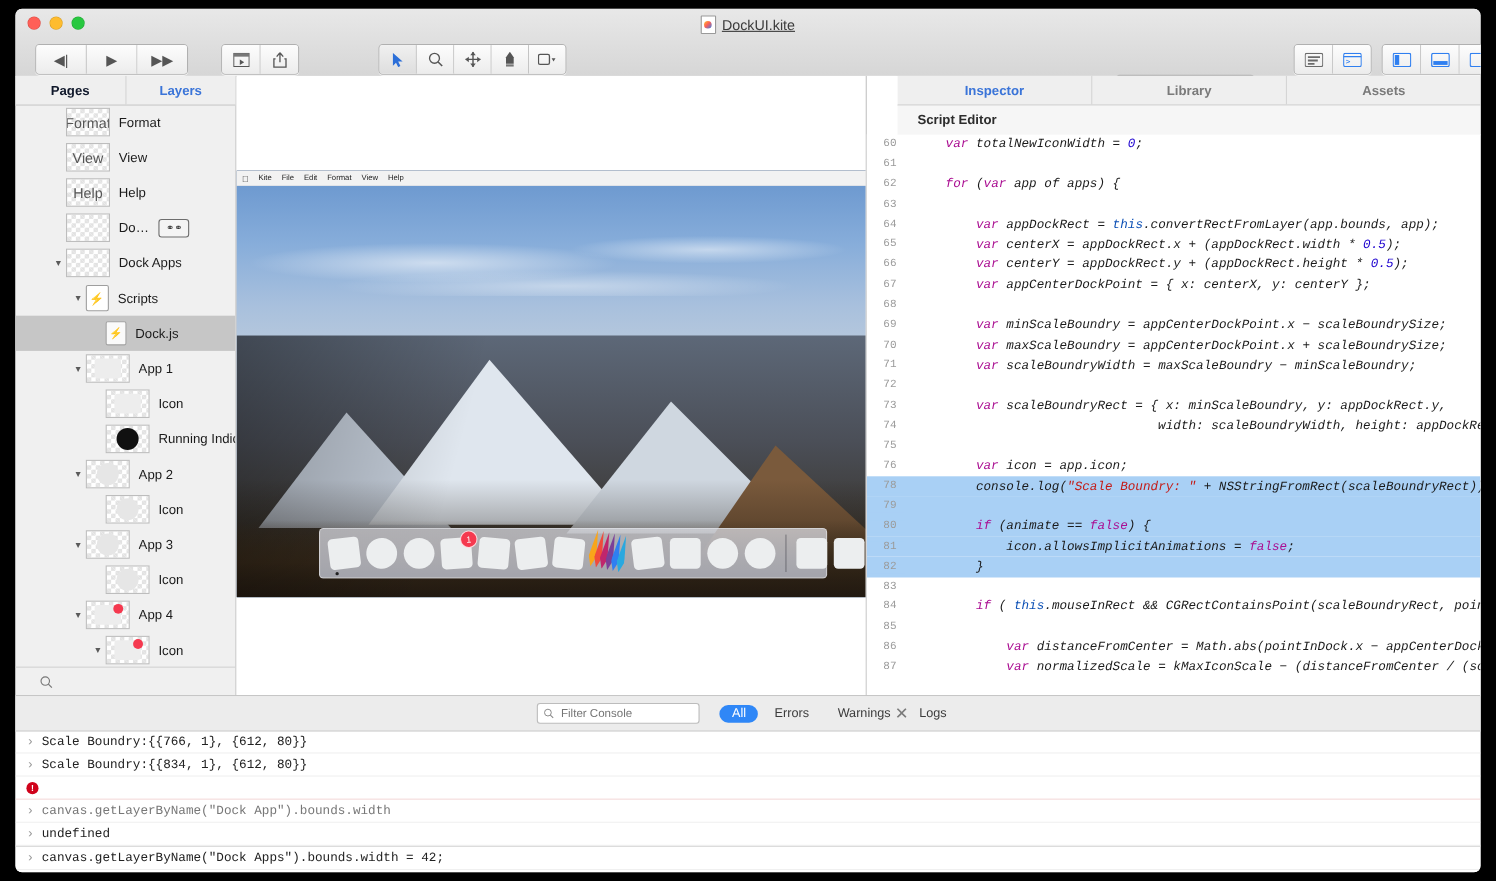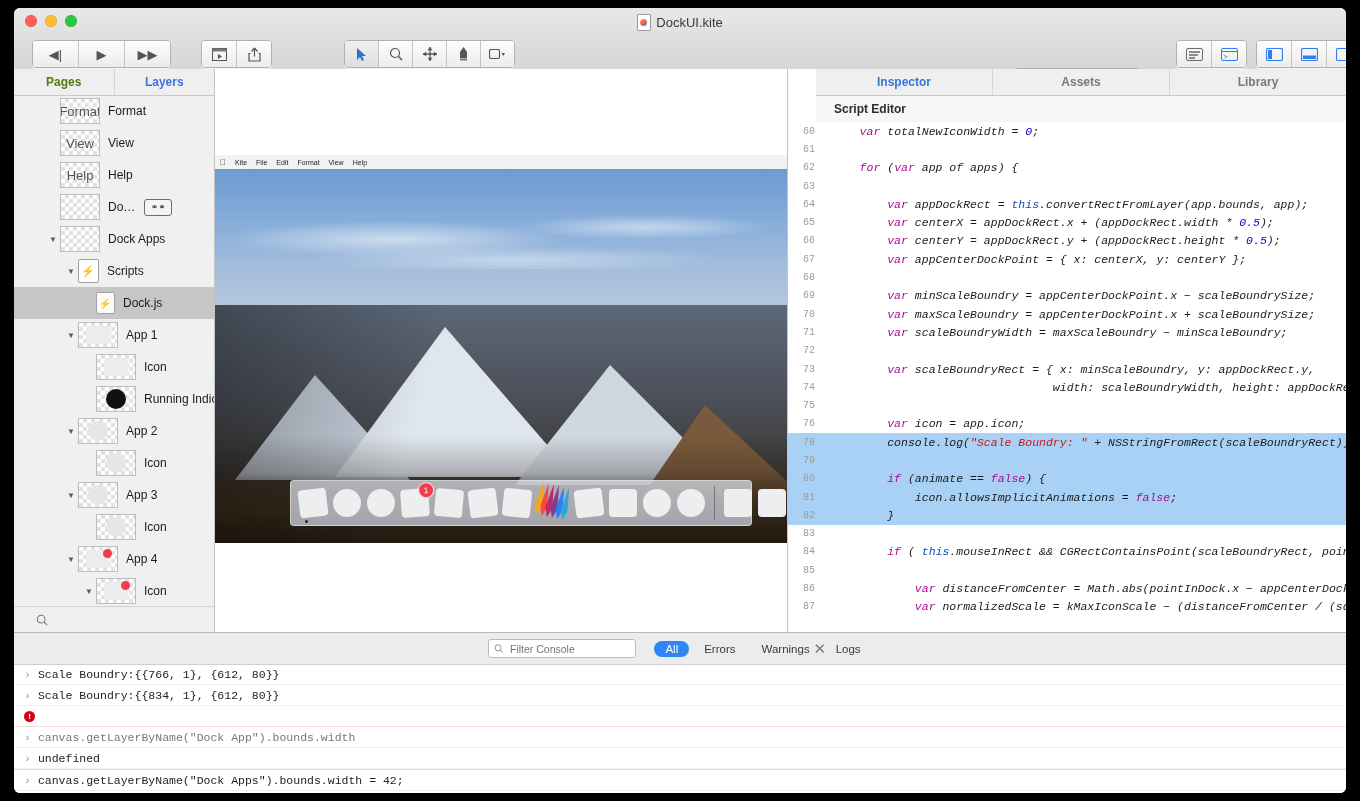--- a/index.html
+++ b/index.html
@@ -11,21 +11,21 @@
   
   .titlebar{position:relative;height:61px;
      background:linear-gradient(to bottom,#e8e8e8 0%,#d6d6d6 100%);
      border-bottom:1px solid #b5b5b5;}
   .traffic{position:absolute;left:11px;top:7px;display:flex;gap:8px;}
   .tl{width:12px;height:12px;border-radius:50%;}
   .tl.r{background:#ff5f57;box-shadow:inset 0 0 0 .5px rgba(0,0,0,.18);}
   .tl.y{background:#febc2e;box-shadow:inset 0 0 0 .5px rgba(0,0,0,.18);}
   .tl.g{background:#28c840;box-shadow:inset 0 0 0 .5px rgba(0,0,0,.18);}
   .doctitle{position:absolute;left:0;right:0;top:6px;text-align:center;font-size:13px;color:#3b3b3b;
-     display:flex;align-items:center;justify-content:center;gap:5px;}
+     display:flex;align-items:center;justify-content:center;gap:5px;text-decoration:underline;}
   .docicon{width:12px;height:15px;background:#fff;border:1px solid #9a9a9a;border-radius:1px;
      position:relative;display:inline-block;}
   .docicon:after{content:"";position:absolute;left:2px;top:4px;width:7px;height:7px;border-radius:50%;
      background:linear-gradient(135deg,#ffc928 0%,#ff5f57 45%,#2f7ff0 100%);}
 
   .tbrow{position:absolute;left:0;right:0;top:26px;height:34px;}
   .grp{position:absolute;display:flex;height:26px;border:1px solid #b0b0b0;border-radius:4px;
      overflow:hidden;background:#fafafa;box-shadow:0 1px 0 rgba(255,255,255,.7);}
   .grp>.b{width:45px;display:flex;align-items:center;justify-content:center;
      background:linear-gradient(to bottom,#fdfdfd,#ececec);border-right:1px solid #c4c4c4;cursor:default;}
@@ -42,21 +42,21 @@
   .zoomgrp{position:absolute;left:1000px;top:34px;}
   .zoomgrp .b{width:39px;font-size:14px;color:#4a4a4a;}
   .zoomgrp .b.val{width:45px;font-size:12px;}
 
   
   .body{position:absolute;left:0;top:61px;right:0;bottom:0;}
   .leftpane{position:absolute;left:0;top:0;width:200px;bottom:160px;background:#f0f0f0;
      border-right:1px solid #c3c3c3;}
   .tabs2{display:flex;height:26px;border-bottom:1px solid #c9c9c9;background:#efefef;}
   .tabs2 .t{flex:1;display:flex;align-items:center;justify-content:center;font-size:12px;
-     font-weight:bold;color:#4d7c0f;border-right:1px solid #d5d5d5;}
+     font-weight:bold;color:#0f172a;border-right:1px solid #d5d5d5;}
   .tabs2 .t.act{color:#3a74d8;}
   .tabs2 .t:last-child{border-right:none;}
 
   .tree{position:absolute;left:0;right:0;top:26px;bottom:26px;overflow:hidden;}
   .row{display:flex;align-items:center;height:32px;padding-left:2px;font-size:12px;color:#1b1b1b;}
   .row.sel{background:#c6c6c6;}
   .tw{width:14px;text-align:center;color:#5a5a5a;font-size:8px;flex:none;}
   .thumb{width:38px;height:24px;flex:none;border:1px solid #bdbdbd;background:#fff;
      position:relative;overflow:hidden;}
   .chk{background-image:
@@ -500,22 +500,22 @@
             <div class="di sq "></div>
             <div class="di sq "></div>
             <div class="dmark"></div>
           </div>
       </div>
     </div>
 
     <div class="rightpane">
       <div class="rtabs">
         <div class="t act">Inspector</div>
+        <div class="t">Library</div>
         <div class="t">Assets</div>
-        <div class="t">Library</div>
       </div>
       <div class="rhead">Script Editor</div>
       <div class="editor" id="editor">
           <div class="eline"><span class="gut">60</span><span class="code">    <span class="kw">var</span> totalNewIconWidth = <span class="num">0</span>;</span></div>
           <div class="eline"><span class="gut">61</span><span class="code"></span></div>
           <div class="eline"><span class="gut">62</span><span class="code">    <span class="kw">for</span> (<span class="kw">var</span> app of apps) {</span></div>
           <div class="eline"><span class="gut">63</span><span class="code"></span></div>
           <div class="eline"><span class="gut">64</span><span class="code">        <span class="kw">var</span> appDockRect = <span class="kwb">this</span>.convertRectFromLayer(app.bounds, app);</span></div>
           <div class="eline"><span class="gut">65</span><span class="code">        <span class="kw">var</span> centerX = appDockRect.x + (appDockRect.width * <span class="num">0.5</span>);</span></div>
           <div class="eline"><span class="gut">66</span><span class="code">        <span class="kw">var</span> centerY = appDockRect.y + (appDockRect.height * <span class="num">0.5</span>);</span></div>

